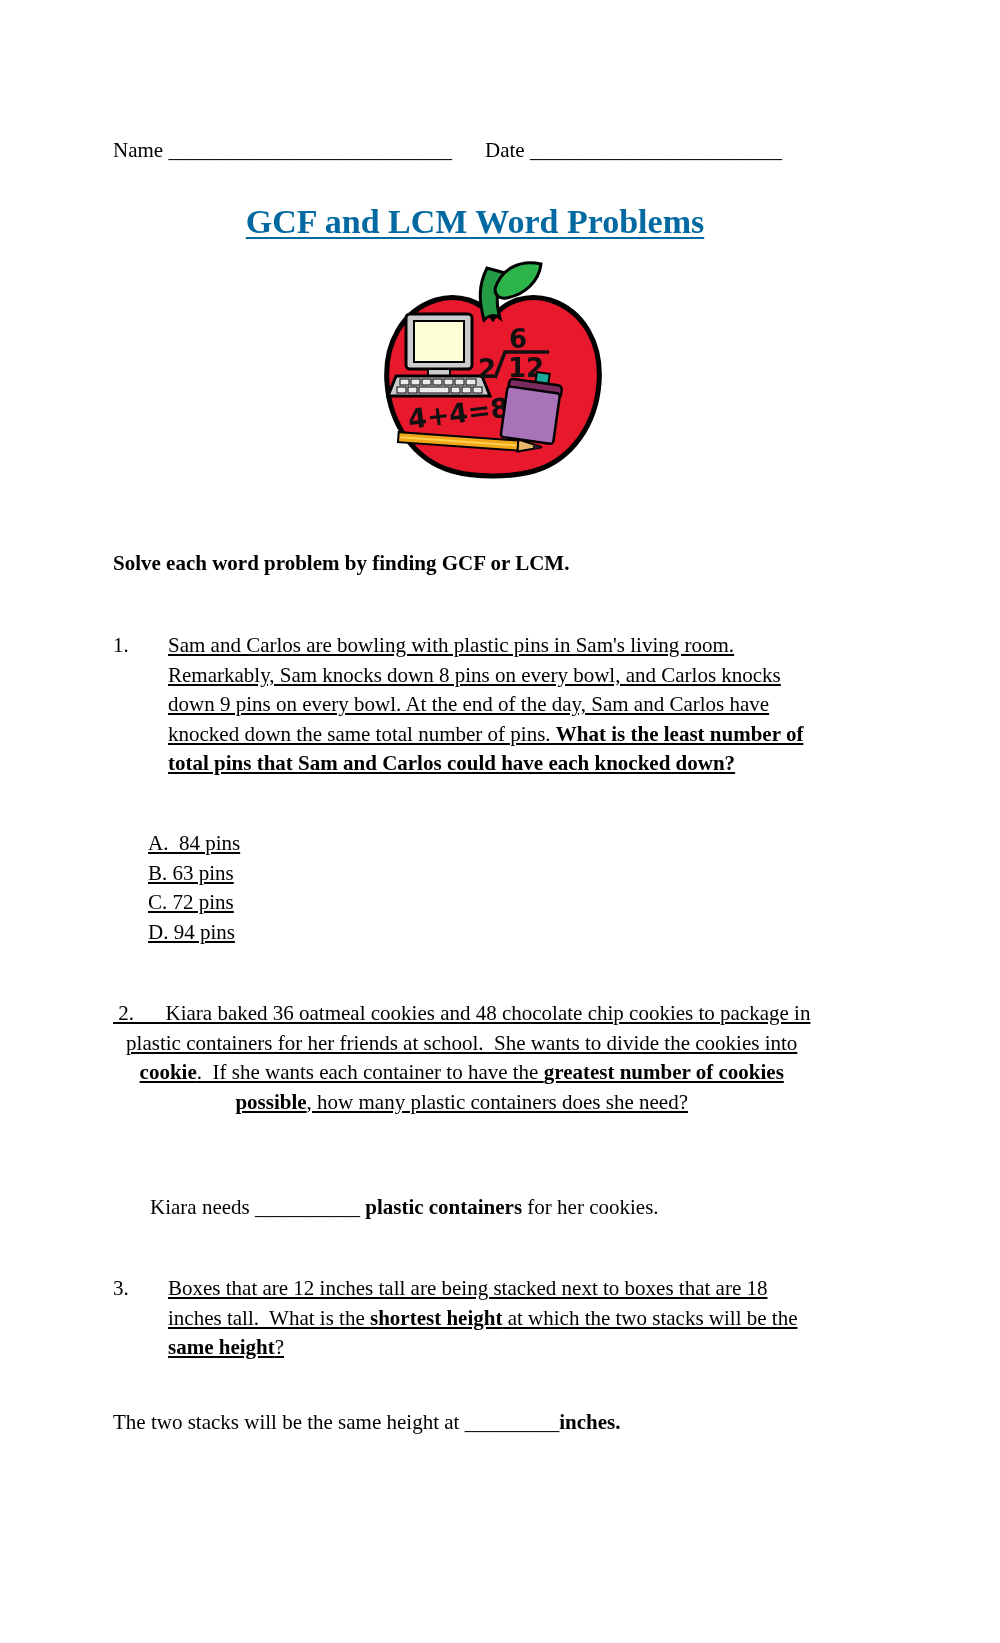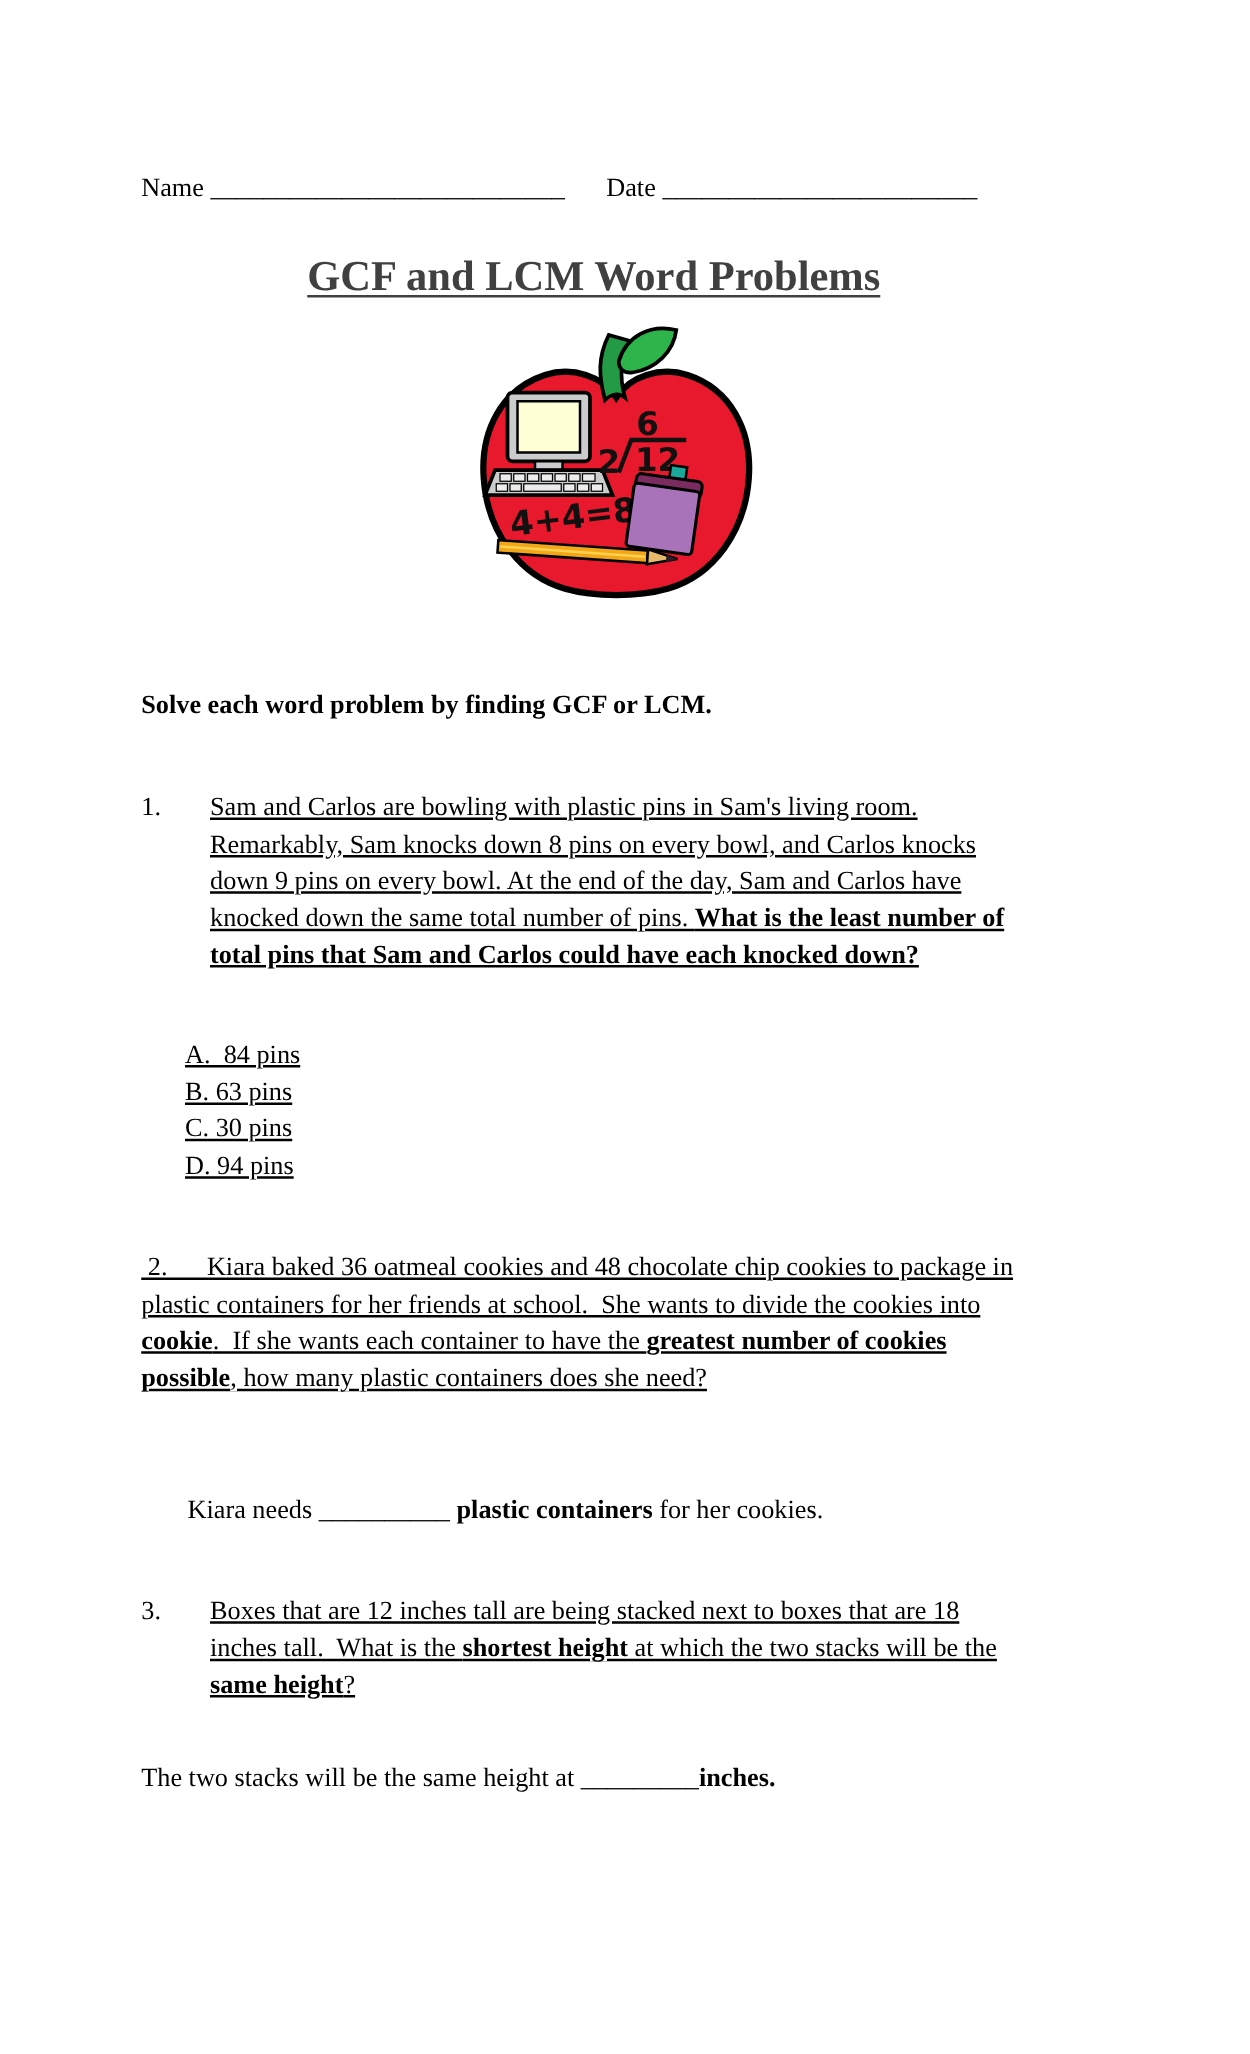--- a/index.html
+++ b/index.html
@@ -26,21 +26,21 @@
 
 <div class="page">
 
   <div class="abs header-row" style="left:113px;top:138px;">
     <span>Name </span><span>___________________________</span>
   </div>
   <div class="abs header-row" style="left:485px;top:138px;">
     <span>Date </span><span>________________________</span>
   </div>
 
-  <div class="abs title" style="left:0;top:202px;width:950px;color:#404040;">GCF and LCM Word Problems</div>
+  <div class="abs title" style="left:0;top:202px;width:950px;color:#0369a1;">GCF and LCM Word Problems</div>
 
   <svg class="abs" style="left:378px;top:256px;" width="230" height="226" viewBox="0 0 230 226">
 
     <path d="M115,62 C104,45 80,37 58,44 C24,55 6,88 9,127 C12,168 36,204 74,215 C88,219 102,220 115,220 C128,220 142,219 156,215 C194,204 218,168 221,127 C224,88 206,55 172,44 C150,37 126,45 115,62 Z" fill="#e8192c" stroke="#000" stroke-width="5"></path>
 
     <path d="M106,64 C101,45 100,30 109,12 L127,17 C117,32 118,48 122,62 C117,58 111,59 106,64 Z" fill="#239a44" stroke="#000" stroke-width="3"></path>
 
     <path d="M117,33 C123,13 142,3 163,8 C161,25 147,39 128,42 C121,43 117,39 117,33 Z" fill="#2db54b" stroke="#000" stroke-width="3"></path>
 
     <g>
@@ -97,25 +97,25 @@
         <div class="line"><span>Remarkably, Sam knocks down 8 pins on every bowl, and Carlos knocks</span></div>
         <div class="line"><span>down 9 pins on every bowl. At the end of the day, Sam and Carlos have</span></div>
         <div class="line"><span>knocked down the same total number of pins. </span><span class="b">What is the least number of</span></div>
         <div class="line"><span class="b">total pins that Sam and Carlos could have each knocked down?</span></div>
       </div>
   </div>
 
   <div class="abs options" style="left:148px;top:829px;">
       <div class="line"><span>A.  84 pins</span></div>
       <div class="line"><span>B. 63 pins</span></div>
-      <div class="line"><span>C. 30 pins</span></div>
+      <div class="line"><span>C. 72 pins</span></div>
       <div class="line"><span>D. 94 pins</span></div>
     </div>
 
-  <div class="abs" style="left:113px;top:999px;">
+  <div class="abs" style="left:113px;top:999px;text-align:center;">
       <div class="line"><span> 2.      Kiara baked 36 oatmeal cookies and 48 chocolate chip cookies to package in</span></div>
       <div class="line"><span>plastic containers for her friends at school.  She wants to divide the cookies into</span></div>
       <div class="line"><span class="b">cookie</span><span>.  If she wants each container to have the </span><span class="b">greatest number of cookies</span></div>
       <div class="line"><span class="b">possible</span><span>, how many plastic containers does she need?</span></div>
     </div>
 
   <div class="abs answer-line" style="left:150px;top:1193px;"><span>Kiara needs </span><span>__________</span><span> </span><span class="b">plastic containers</span><span> for her cookies.</span></div>
 
   <div class="abs prob" style="left:113px;top:1274px;">
     <div class="num">3.</div>

